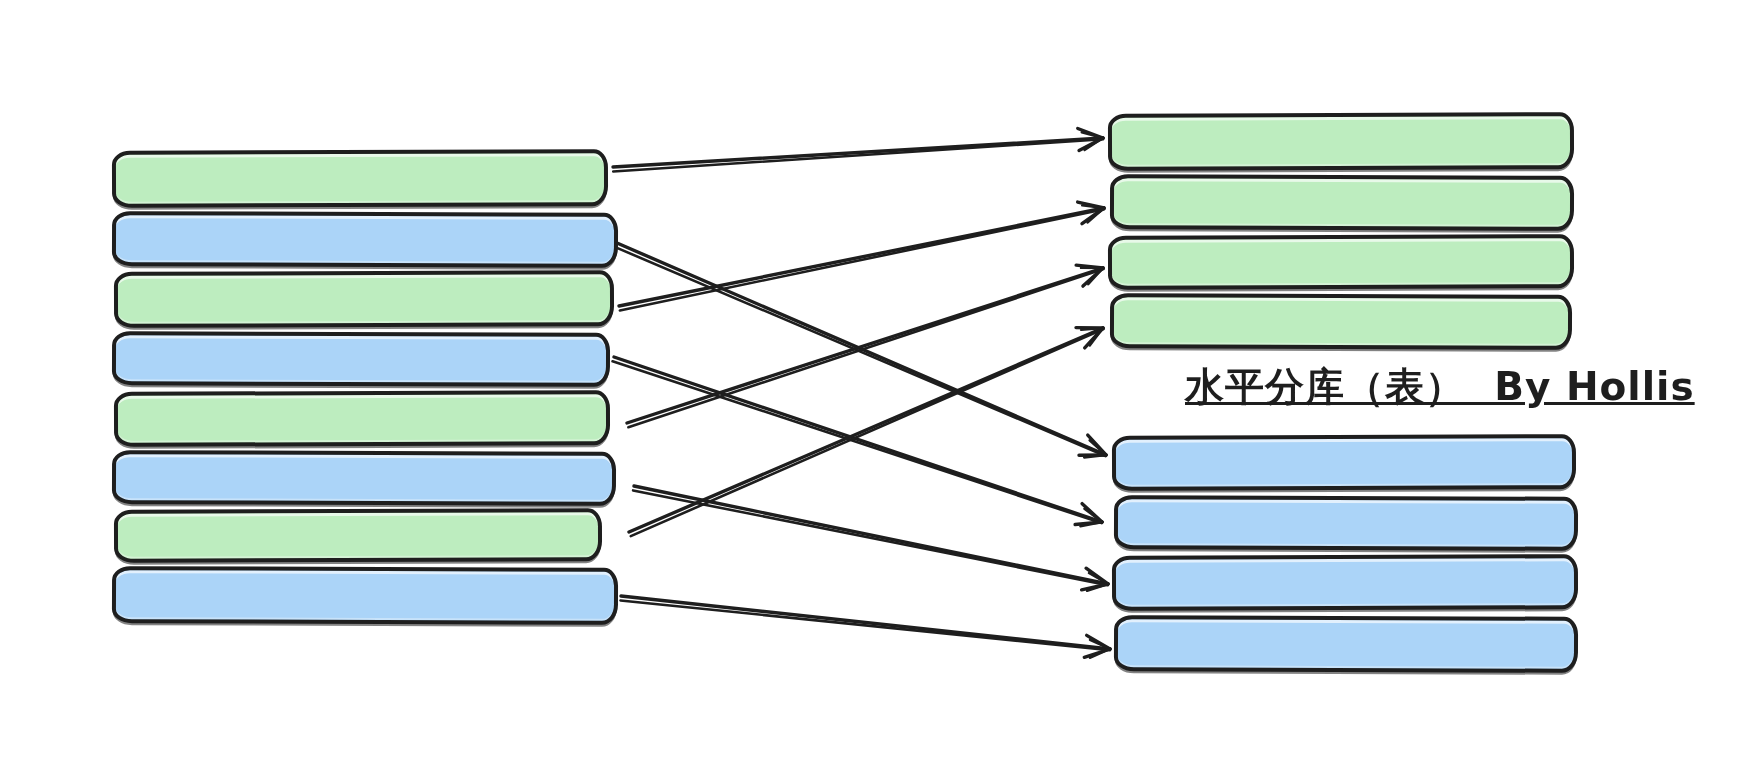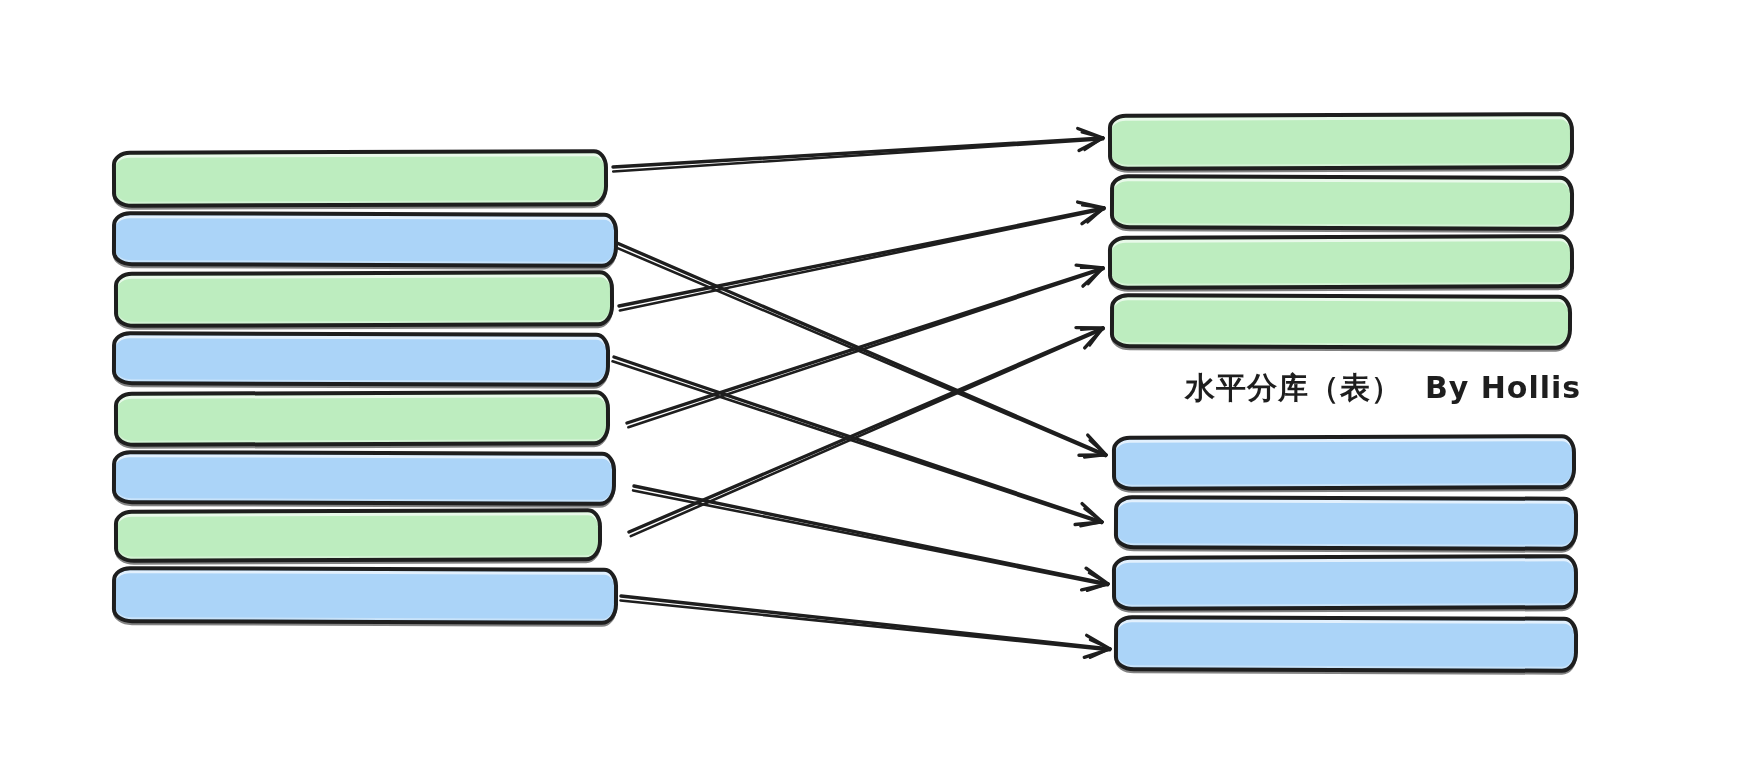--- a/index.html
+++ b/index.html
@@ -125,14 +125,14 @@
       </g>
       <g>
         <line x1="621" y1="596" x2="1110" y2="649" stroke-width="3.4"></line>
         <line x1="620.5151096728583" y1="600.4737994334396" x2="1109.8706959127621" y2="650.1930131822505" stroke-width="2.6"></line>
         <line x1="1110" y1="649" x2="1086.676453893782" y2="635.3980811268731" stroke-width="3.4"></line>
         <line x1="1110" y1="649" x2="1084.303824700028" y2="657.2889429333968" stroke-width="3.4"></line>
         <line x1="1110" y1="649" x2="1089.984113544683" y2="639.8695953316484" stroke-width="2.4"></line>
         <line x1="1110" y1="649" x2="1089.8412468459776" y2="657.8104864380571" stroke-width="2.4"></line>
       </g>
     </svg>
-  <div class="caption" style="left: 1185px; top: 368px; font-size: 30px;">水平分库（表）  By Hollis</div>
+  <div class="caption" style="left: 1185px; top: 360px; font-size: 39px; text-decoration: underline;">水平分库（表）  By Hollis</div>
 </div>
 
 </body></html>

